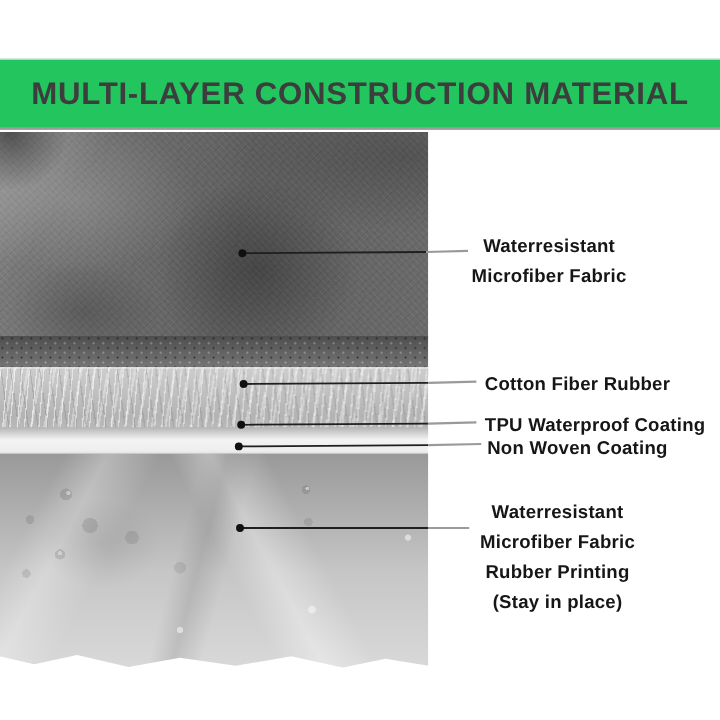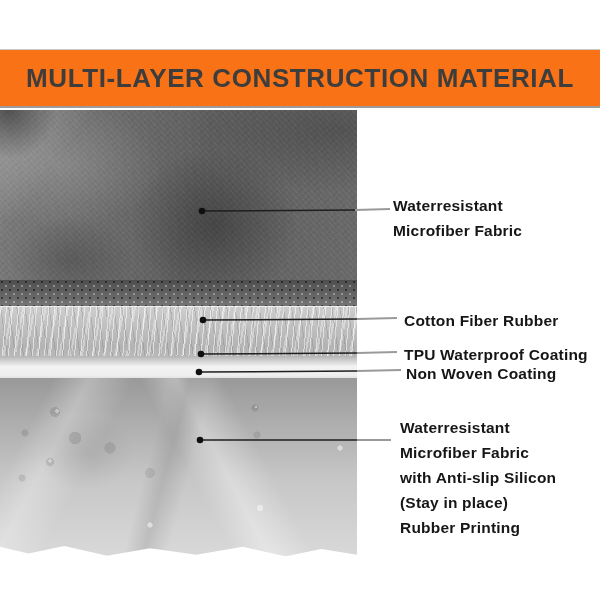--- a/index.html
+++ b/index.html
@@ -3,21 +3,21 @@
 <meta charset="utf-8">
 <style>
   html,body{margin:0;padding:0;}
   body{
     width:600px;height:600px;position:relative;background:#ffffff;overflow:hidden;
     font-family:"Liberation Sans",sans-serif;
   }
   
   .banner{
     position:absolute;left:0;top:49px;width:600px;height:59px;
-    background:#f97316;
+    background:#22c55e;
     border-top:1px solid #c9c7c7;
     border-bottom:2px solid #9e9b9b;
     box-sizing:border-box;
     display:flex;align-items:center;justify-content:center;
   }
   .banner h1{
     margin:0;font-size:26px;font-weight:700;letter-spacing:0.6px;
     color:#3d3d3d;white-space:nowrap;
   }
   
@@ -87,21 +87,21 @@
       linear-gradient(to bottom,#999999,#c6c6c6 55%,#d9d9d9);
   }
   
   .callouts-svg{position:absolute;left:0;top:0;}
   .ld{stroke:#1f1f1f;stroke-width:1.5;}
   .lg{stroke:#9a9a9a;stroke-width:1.8;}
   .callout{
     position:absolute;color:#161616;font-weight:700;font-size:15.5px;
     line-height:25px;white-space:nowrap;letter-spacing:0.2px;
   }
-  .callout span{display:block;}
+  .callout span{display:block;text-align:center;}
 </style>
 </head>
 <body>
 
 <div class="banner">
   <h1>MULTI-LAYER CONSTRUCTION MATERIAL</h1>
 </div>
 
 <div class="photo">
   <div class="layer-top"></div>
@@ -146,16 +146,15 @@
   <span>TPU Waterproof Coating</span>
 </div>
 
 <div class="callout" style="left:406px;top:361px;">
   <span>Non Woven Coating</span>
 </div>
 
 <div class="callout" style="left:400px;top:415px;">
   <span>Waterresistant</span>
   <span>Microfiber Fabric</span>
-  <span>with Anti-slip Silicon</span>
+  <span>Rubber Printing</span>
   <span>(Stay in place)</span>
-  <span>Rubber Printing</span>
 </div>
 
 </body></html>

